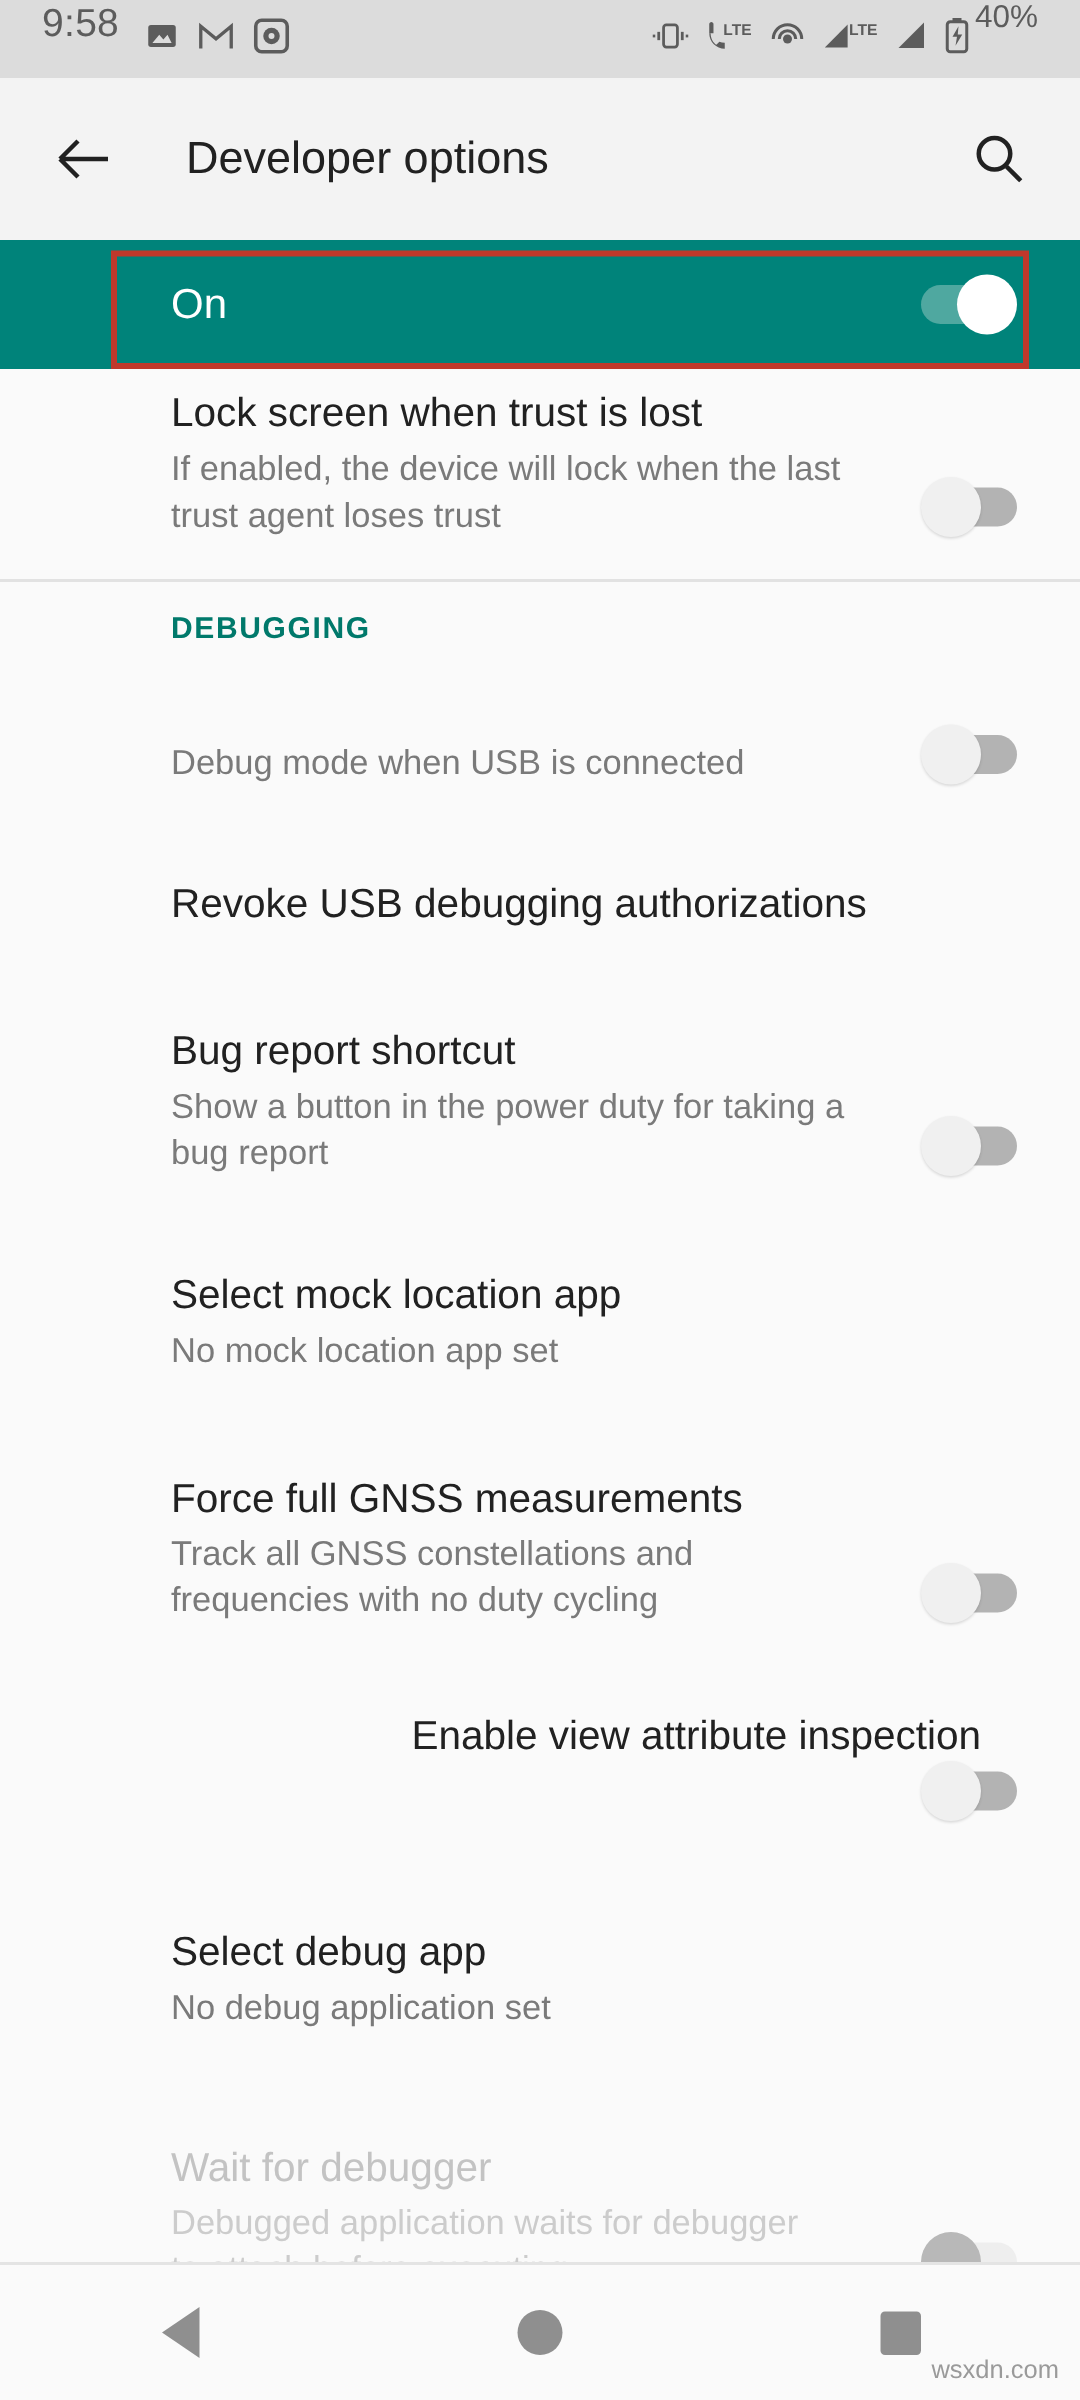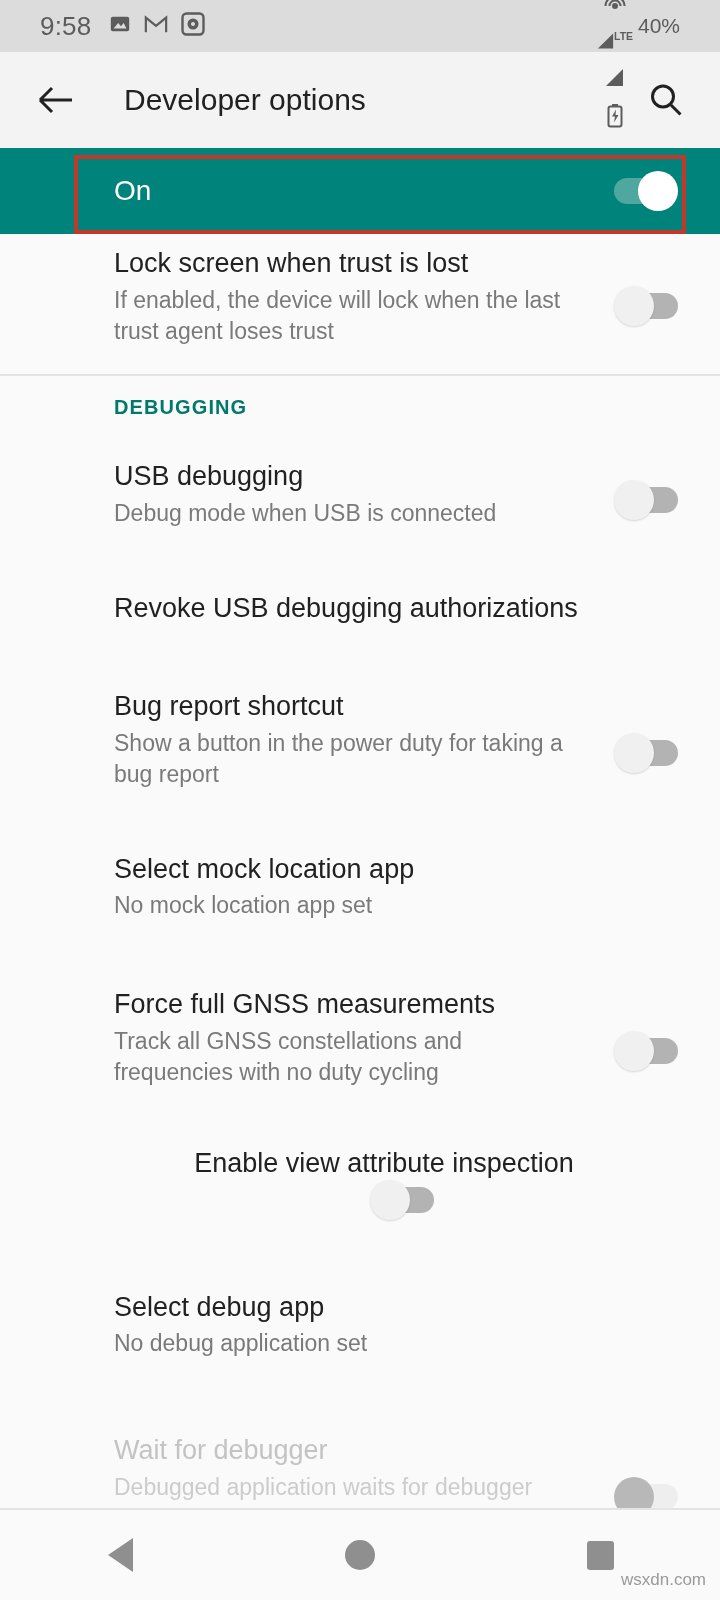--- a/index.html
+++ b/index.html
@@ -14,53 +14,51 @@
     overflow: hidden;
     position: relative;
     -webkit-font-smoothing: antialiased;
   }
 
   
   .status-bar {
     height: 52px;
     background: #dcdcdc;
     display: flex;
-    align-items: center;
-    padding: 0 40px;
+    padding: 0 28px;
     box-sizing: border-box;
     color: #5c5c5c;
   }
   .status-clock {
     font-size: 26px;
     letter-spacing: 0.2px;
     color: #5c5c5c;
     margin-right: 18px;
   }
   .status-left-icons {
     display: flex;
     align-items: center;
     gap: 13px;
   }
   .status-spacer { flex: 1; }
   .status-right-icons {
     display: flex;
     align-items: center;
     gap: 11px;
-    flex-direction: column;
   }
   .status-battery-text {
     font-size: 21px;
     color: #5c5c5c;
     margin-left: 4px;
   }
   .sicon { display: block; }
 
   
   .app-bar {
-    height: 96px;
+    height: 108px;
     background: #f3f3f3;
     display: flex;
     align-items: center;
     padding: 0 28px;
     box-sizing: border-box;
   }
   .app-bar-back {
     width: 56px; height: 56px;
     display: flex; align-items: center; justify-content: center;
     flex-shrink: 0;
@@ -106,21 +104,21 @@
   }
 
   
   .list-area {
     background: #fafafa;
     position: relative;
   }
 
   .pref-row {
     display: flex;
-    align-items: center;
+    align-items: flex-end;
     padding: 0 42px 0 114px;
     box-sizing: border-box;
     position: relative;
   }
   .pref-text {
     flex: 1;
     padding-right: 24px;
     min-width: 0;
   }
   .pref-title {
@@ -346,21 +344,20 @@
       </div>
     </div>
   </div>
 
   <div class="divider"></div>
 
   <div class="section-header">DEBUGGING</div>
 
   <div class="pref-row" style="padding-top:42px; padding-bottom:22px;">
     <div class="pref-text">
-      <div class="pref-title">USB debugging</div>
       <div class="pref-summary">Debug mode when USB is connected</div>
     </div>
     <div class="pref-switch-cell" style="padding-top:10px;">
       <div class="sw off">
         <div class="track"></div>
         <div class="thumb"></div>
       </div>
     </div>
   </div>
 

